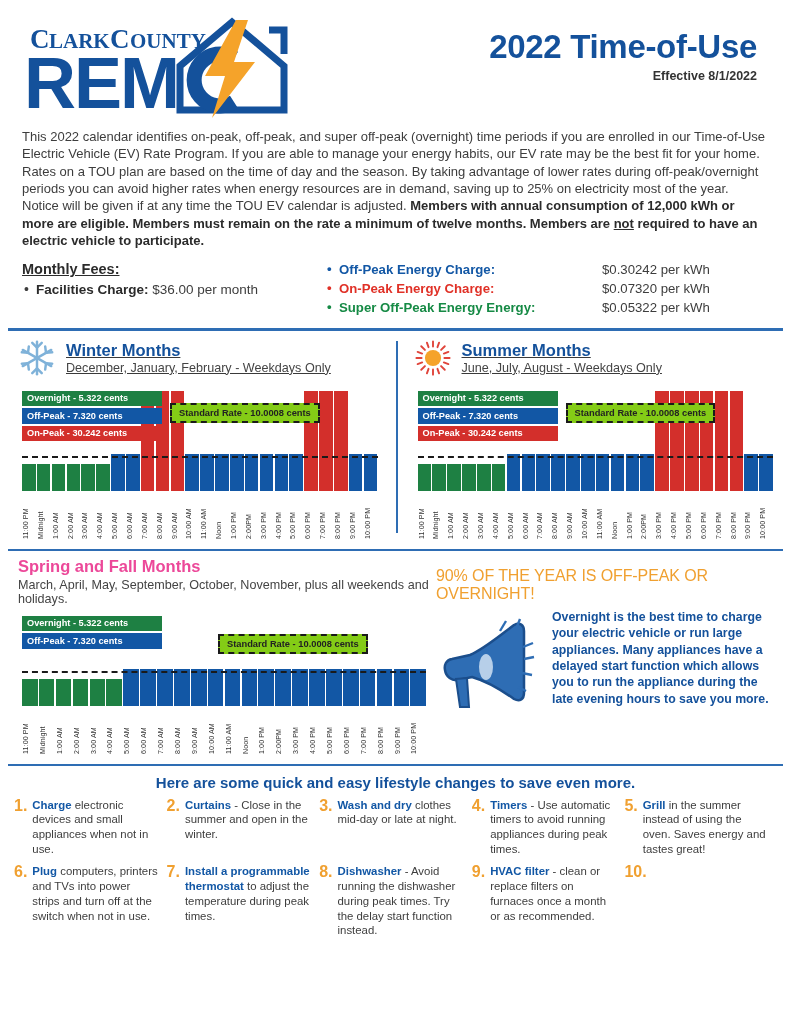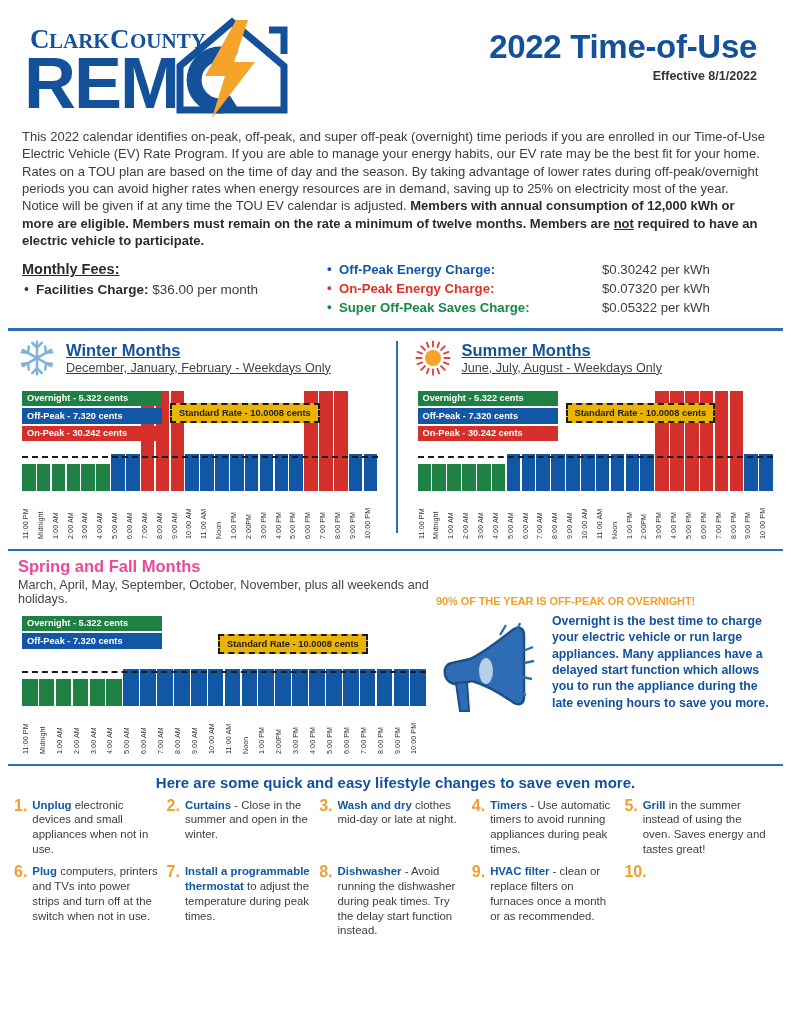--- a/index.html
+++ b/index.html
@@ -66,21 +66,21 @@
     font-size: 9.2px; font-weight: bold; color: #fff;
     padding: 2.5px 5px 2.5px 5px; margin-bottom: 2px; width: 140px;
     line-height: 1.15;
   }
   .chip-green { background: #1E8043; }
   .chip-blue  { background: #1257A5; }
   .chip-red   { background: #D32F2B; }
 
   .std-rate {
     position: absolute; z-index: 3;
-    border: 2px dashed #1a1a1a; background: #eab308;
+    border: 2px dashed #1a1a1a; background: #84cc16;
     font-size: 9.3px; color: #222; padding: 3px 7px; font-weight: 600;
     white-space: nowrap;
   }
 
   
   .bars {
     position: absolute; left: 4px; right: 6px; bottom: 48px; height: 100px;
     display: flex; align-items: flex-end; gap: 1.3px; z-index: 1;
   }
   .bar { flex: 1 1 0; }
@@ -103,21 +103,21 @@
   }
 
   
   .sf-wrap { display: flex; padding: 6px 0 0 0; }
   .sf-left { width: 432px; padding-left: 18px; }
   .sf-right { flex: 1; padding: 0 16px 0 4px; }
   .sf-head-name { font-size: 16.5px; font-weight: bold; color: #ec4899; }
   .sf-head-sub { font-size: 12.6px; color: #444; margin-top: 2px; }
   .sf-chart { position: relative; height: 140px; margin-top: 8px; }
 
-  .mega-title { font-size: 11px; font-weight: bold; color: #F0A030; margin-top: 38px; letter-spacing: -0.1px; }
+  .mega-title { font-size: 16px; font-weight: normal; color: #F0A030; margin-top: 10px; letter-spacing: -0.1px; }
   .mega-body { display: flex; margin-top: 6px; gap: 6px; }
   .mega-ico { width: 110px; flex: none; padding-top: 6px; }
   .mega-text { font-size: 12.3px; font-weight: bold; color: #14519B; line-height: 1.34; }
 
   
   .tips-title {
     text-align: center; font-size: 15px; font-weight: bold; color: #14519B;
     margin-top: 8px;
   }
   .tips-grid { display: flex; padding: 0 14px; margin-top: 7px; }
@@ -167,21 +167,21 @@
     <div class="fees-left">
       <div class="fees-title">Monthly Fees:</div>
       <div class="fees-item">
         <b>Facilities Charge:</b><span> $36.00 per month</span>
       </div>
     </div>
     <div class="charges">
       <div class="charges-labels">
         <div class="charge-line c-blue">Off-Peak Energy Charge:</div>
         <div class="charge-line c-red">On-Peak Energy Charge:</div>
-        <div class="charge-line c-green">Super Off-Peak Saves Charge:</div>
+        <div class="charge-line c-green">Super Off-Peak Energy Energy:</div>
       </div>
       <div class="charges-vals">
         <div class="charge-val">$0.30242 per kWh</div>
         <div class="charge-val">$0.07320 per kWh</div>
         <div class="charge-val">$0.05322 per kWh</div>
       </div>
     </div>
   </div>
 
   <div class="hrule"></div>
@@ -463,21 +463,21 @@
       </div>
     </div>
   </div>
 
   <div class="hrule thin"></div>
 
   <div class="tips-title">Here are some quick and easy lifestyle changes to save even more.</div>
   <div class="tips-grid">
       <div class="tip">
         <div class="tip-num">1.</div>
-        <div class="tip-txt"><b>Unplug</b> electronic devices and small appliances when not in use.</div>
+        <div class="tip-txt"><b>Charge</b> electronic devices and small appliances when not in use.</div>
       </div>
       <div class="tip">
         <div class="tip-num">2.</div>
         <div class="tip-txt"><b>Curtains</b> - Close in the summer and open in the winter.</div>
       </div>
       <div class="tip">
         <div class="tip-num">3.</div>
         <div class="tip-txt"><b>Wash and dry</b> clothes mid-day or late at night.</div>
       </div>
       <div class="tip">

